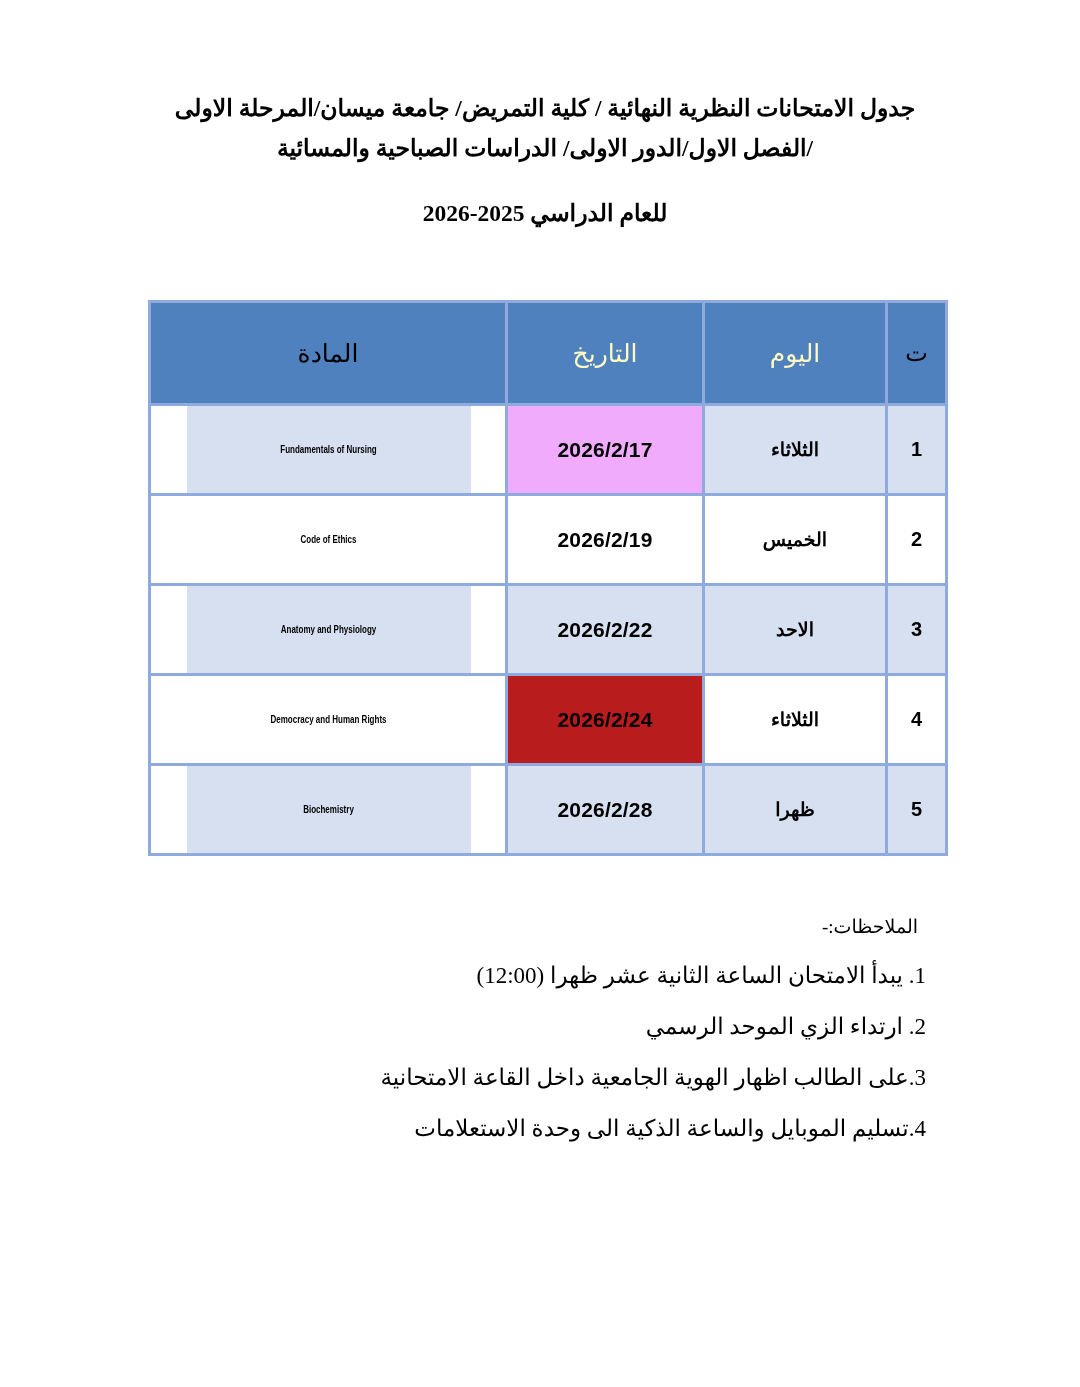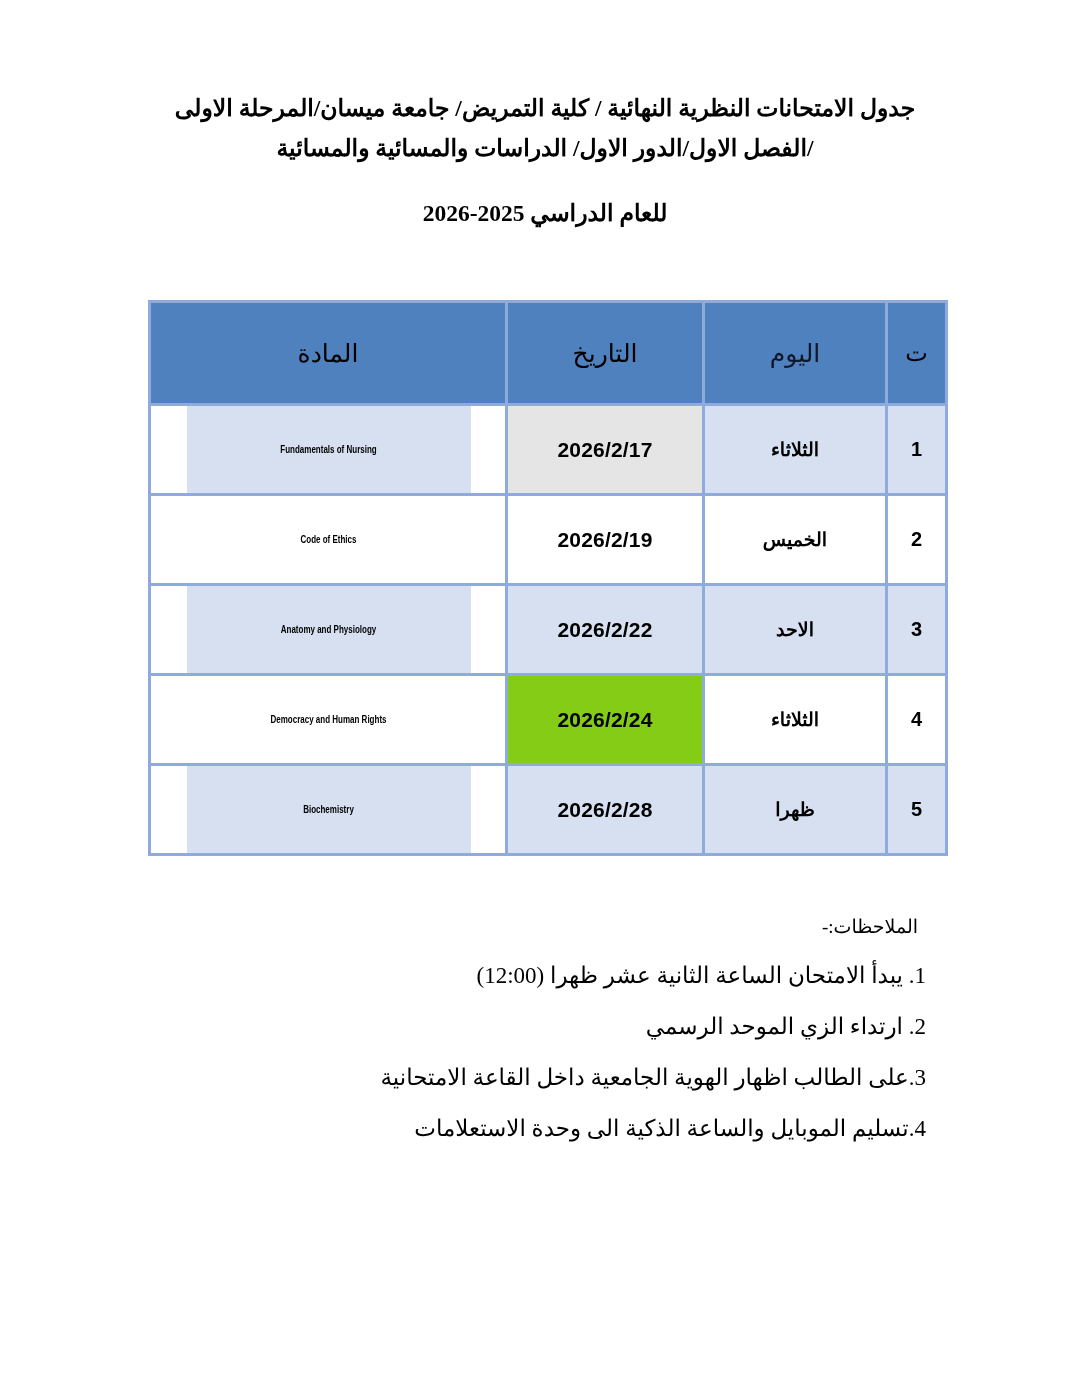--- a/index.html
+++ b/index.html
@@ -162,63 +162,63 @@
   }
   .note-item.last { margin-bottom: 0; }
 </style>
 </head>
 <body style="background: rgb(255, 255, 255);">
 
 <div class="page">
 
   <div class="title-block">
     <div class="title-line l1">جدول الامتحانات النظرية النهائية / كلية التمريض/ جامعة ميسان/المرحلة الاولى</div>
-    <div class="title-line l2">/الفصل الاول/الدور الاول/ الدراسات والمسائية والمسائية</div>
+    <div class="title-line l2">/الفصل الاول/الدور الاولى/ الدراسات الصباحية والمسائية</div>
     <div class="title-year">للعام الدراسي 2025-2026</div>
   </div>
 
   <div class="table-wrap">
     <table class="exam-table" style="border-color: rgb(143, 170, 220);">
       <colgroup>
         <col class="c-no">
         <col class="c-day">
         <col class="c-date">
         <col class="c-sub">
       </colgroup>
       <thead>
         <tr>
           <th class="h-no" style="background: rgb(78, 129, 189); color: rgb(0, 0, 0); border-color: rgb(143, 170, 220);">ت</th>
-          <th style="background: rgb(78, 129, 189); color: #0f172a; border-color: rgb(143, 170, 220);">اليوم</th>
-          <th style="background: rgb(78, 129, 189); color: #000000; border-color: rgb(143, 170, 220);">التاريخ</th>
+          <th style="background: rgb(78, 129, 189); color: #fef9c3; border-color: rgb(143, 170, 220);">اليوم</th>
+          <th style="background: rgb(78, 129, 189); color: #fef9c3; border-color: rgb(143, 170, 220);">التاريخ</th>
           <th style="background: rgb(78, 129, 189); color: rgb(0, 0, 0); border-color: rgb(143, 170, 220);">المادة</th>
         </tr>
       </thead>
       <tbody>
         <tr class="shaded">
           <td class="cell-no" style="background: rgb(214, 224, 241); border-color: rgb(143, 170, 220);">1</td>
           <td class="cell-day" style="background: rgb(214, 224, 241); border-color: rgb(143, 170, 220);">الثلاثاء</td>
-          <td class="cell-date" style="background: #e5e5e5; border-color: rgb(143, 170, 220);">2026/2/17</td>
+          <td class="cell-date" style="background: #f0abfc; border-color: rgb(143, 170, 220);">2026/2/17</td>
           <td class="cell-subject" style="background: rgb(214, 224, 241); border-color: rgb(143, 170, 220); font-size: 10px;">Fundamentals of Nursing</td>
         </tr>
         <tr class="plain">
           <td class="cell-no" style="background: rgb(255, 255, 255); border-color: rgb(143, 170, 220);">2</td>
           <td class="cell-day" style="background: rgb(255, 255, 255); border-color: rgb(143, 170, 220);">الخميس</td>
           <td class="cell-date" style="background: rgb(255, 255, 255); border-color: rgb(143, 170, 220);">2026/2/19</td>
           <td class="cell-subject" style="background: rgb(255, 255, 255); border-color: rgb(143, 170, 220); font-size: 10px;">Code of Ethics</td>
         </tr>
         <tr class="shaded">
           <td class="cell-no" style="background: rgb(214, 224, 241); border-color: rgb(143, 170, 220);">3</td>
           <td class="cell-day" style="background: rgb(214, 224, 241); border-color: rgb(143, 170, 220);">الاحد</td>
           <td class="cell-date" style="background: rgb(214, 224, 241); border-color: rgb(143, 170, 220);">2026/2/22</td>
           <td class="cell-subject" style="background: rgb(214, 224, 241); border-color: rgb(143, 170, 220); font-size: 10px;">Anatomy and Physiology</td>
         </tr>
         <tr class="plain">
           <td class="cell-no" style="background: rgb(255, 255, 255); border-color: rgb(143, 170, 220);">4</td>
           <td class="cell-day" style="background: rgb(255, 255, 255); border-color: rgb(143, 170, 220);">الثلاثاء</td>
-          <td class="cell-date" style="background: #84cc16; border-color: rgb(143, 170, 220);">2026/2/24</td>
+          <td class="cell-date" style="background: #b91c1c; border-color: rgb(143, 170, 220);">2026/2/24</td>
           <td class="cell-subject" style="background: rgb(255, 255, 255); border-color: rgb(143, 170, 220); font-size: 10px;">Democracy and Human Rights</td>
         </tr>
         <tr class="shaded">
           <td class="cell-no" style="background: rgb(214, 224, 241); border-color: rgb(143, 170, 220);">5</td>
           <td class="cell-day" style="background: rgb(214, 224, 241); border-color: rgb(143, 170, 220);">ظهرا</td>
           <td class="cell-date" style="background: rgb(214, 224, 241); border-color: rgb(143, 170, 220);">2026/2/28</td>
           <td class="cell-subject" style="background: rgb(214, 224, 241); border-color: rgb(143, 170, 220); font-size: 10px;">Biochemistry</td>
         </tr>
       </tbody>
     </table>

